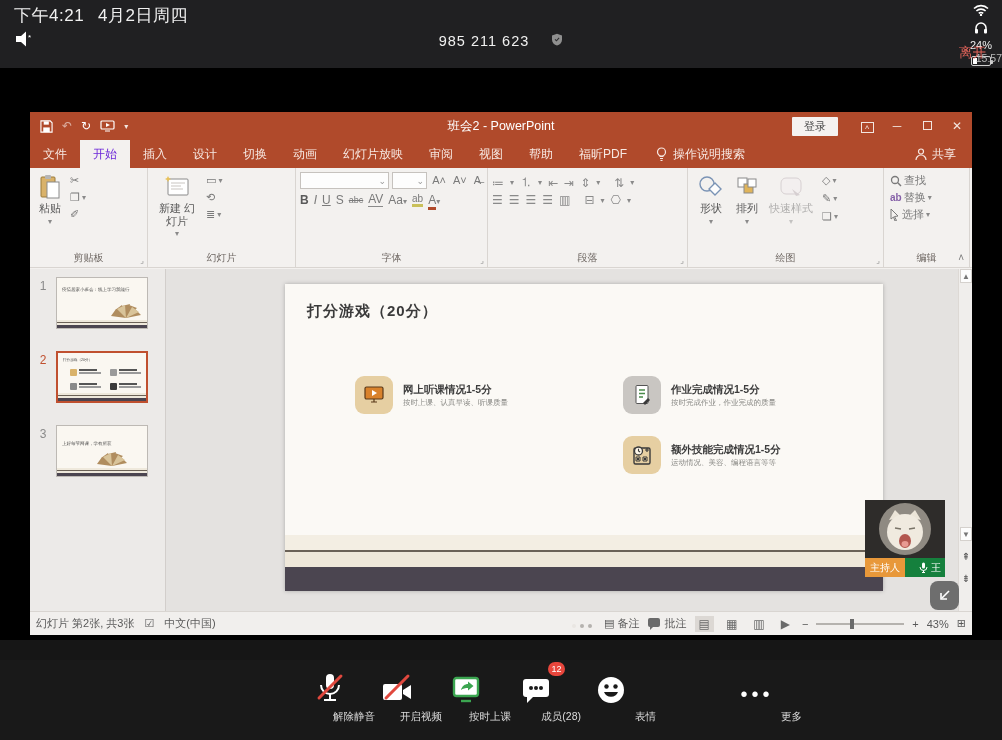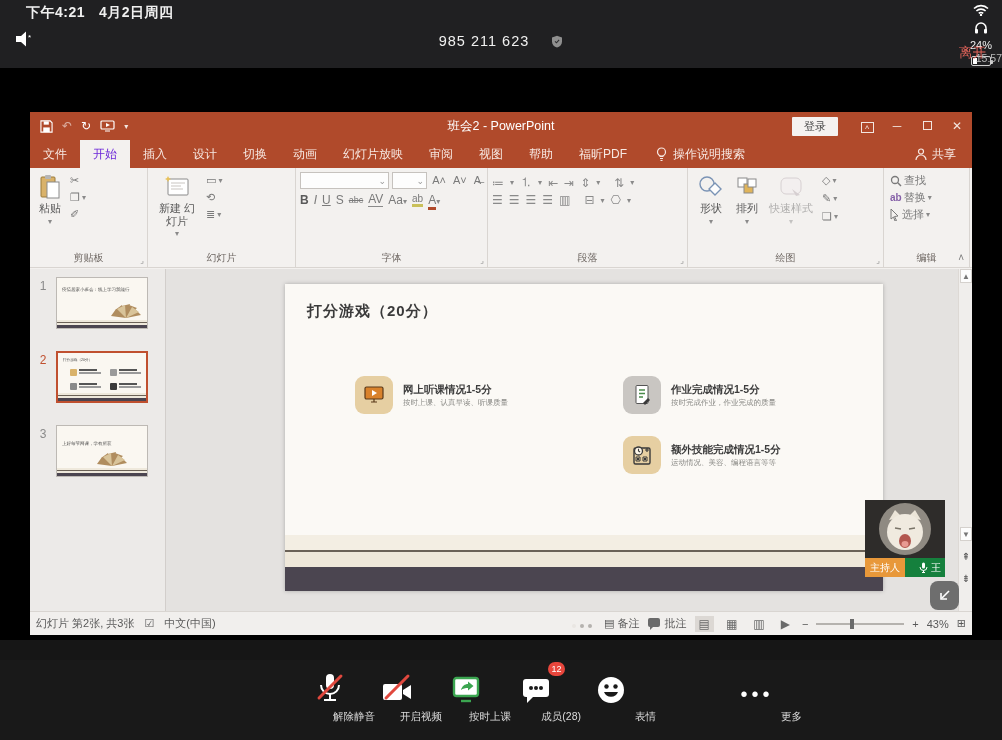--- a/index.html
+++ b/index.html
@@ -1,29 +1,29 @@
 <!DOCTYPE html>
 <html><head>
 <meta charset="utf-8">
 <style>
   html,body{margin:0;padding:0;background:#000;}
   *{box-sizing:border-box;font-family:"Liberation Sans","DejaVu Sans",sans-serif;}
   .screen{position:relative;width:1002px;height:740px;background:#000;overflow:hidden;}
 
   
   .topbar{position:absolute;left:0;top:0;width:1002px;height:68px;background:#202022;color:#f0f0f0;}
-  .tb-left{position:absolute;left:26px;top:4px;font-size:14px;font-weight:bold;letter-spacing:.5px;}
+  .tb-left{position:absolute;left:14px;top:4px;font-size:17px;font-weight:normal;letter-spacing:.5px;}
   .tb-date{margin-left:14px;}
   .speaker-wrap{position:absolute;left:14px;top:30px;display:flex;align-items:center;gap:2px;}
   .tb-right{position:absolute;right:10px;top:4px;display:flex;align-items:center;gap:5px;font-size:11px;flex-direction:column;}
   .battery{width:20px;height:10px;border:1px solid #cfcfcf;border-radius:2px;position:relative;}
   .battery::before{content:"";position:absolute;left:1px;top:1px;bottom:1px;width:4px;background:#fff;}
   .battery::after{content:"";position:absolute;right:-3px;top:2.5px;width:2px;height:4px;background:#cfcfcf;border-radius:0 1px 1px 0;}
   .tb-center{position:absolute;left:0;right:0;top:32px;text-align:center;}
-  .meet-id{font-size:14.5px;letter-spacing:1px;display:inline-flex;align-items:center;gap:22px;}
+  .meet-id{font-size:14.5px;letter-spacing:1px;display:inline-flex;align-items:flex-start;gap:22px;}
   .meet-timer{font-size:10.5px;color:#b9b9b9;margin-top:2px;text-align:right;}
   .leave-btn{position:absolute;right:16px;top:44px;color:#e0635a;font-size:13.5px;}
 
   
   .ppt{position:absolute;left:30px;top:112px;width:942px;height:523px;background:#f3f1ef;}
   .titlebar{position:absolute;left:0;top:0;right:0;height:28px;background:#b04a2b;display:flex;align-items:center;color:#fff;}
   .qat{display:flex;align-items:center;gap:9px;margin-left:10px;font-size:12px;z-index:2;}
   .qat .dim{opacity:.55;}
   .win-title{position:absolute;left:0;right:0;text-align:center;font-size:12.5px;color:#fff;}
   .tb-btns{margin-left:auto;display:flex;align-items:center;z-index:2;}

